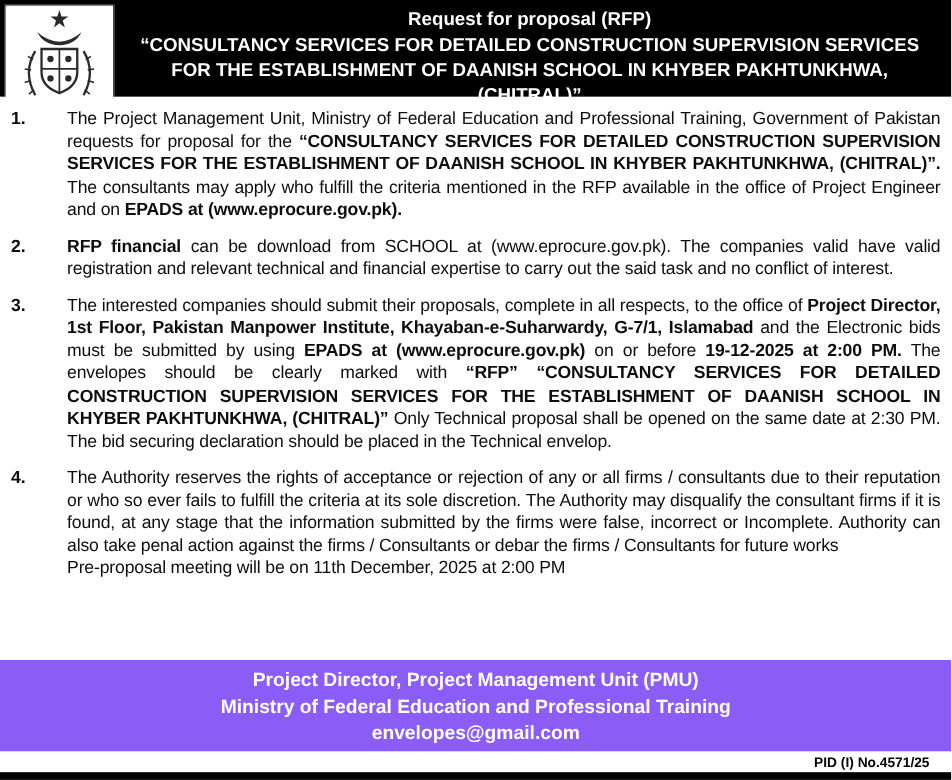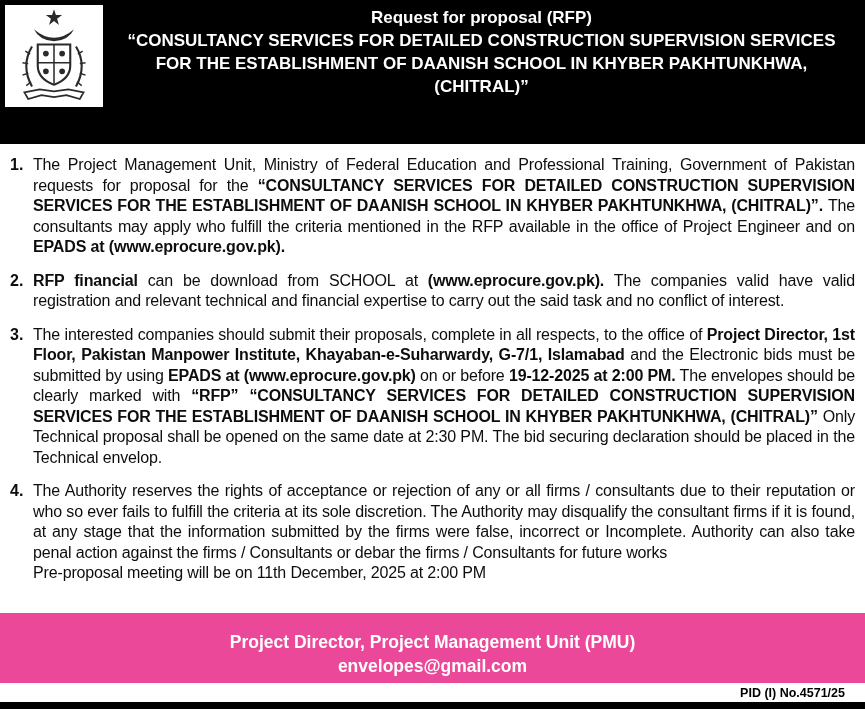--- a/index.html
+++ b/index.html
@@ -13,21 +13,21 @@
     display: flex;
     flex-direction: column;
     overflow: hidden;
   }
 
   
   .header {
     background: #000000;
     color: #ffffff;
     display: flex;
-    height: 144px;
+    height: 88px;
     flex-shrink: 0;
   }
   .logo-box {
     background: #ffffff;
     width: 100px;
     height: 104px;
     margin: 4px 0 4px 4px;
     border: 1px solid #000;
     display: flex;
     align-items: center;
@@ -57,28 +57,29 @@
     font-weight: 700;
     font-size: 16px;
     line-height: 20.5px;
   }
   .item-text {
     flex: 1;
     text-align: justify;
     font-size: 16px;
     line-height: 20.5px;
     letter-spacing: -0.15px;
+    margin-left: 28px;
   }
 
   
   .footer {
-    background: #ec4899;
+    background: #8b5cf6;
     color: #ffffff;
     text-align: center;
-    padding: 17px 0 5px;
+    padding: 6px 0 5px;
     flex-shrink: 0;
   }
   .f-line { font-size: 17.5px; font-weight: 700; line-height: 24px; }
 
   .pid-row {
     text-align: right;
     padding: 2px 20px 1px;
     font-weight: 700;
     font-size: 12.5px;
     line-height: 16px;
@@ -126,37 +127,38 @@
 
   <div class="body-area">
 
     <div class="item">
       <div class="item-num">1.</div>
       <div class="item-text"><span>The Project Management Unit, Ministry of Federal Education and Professional Training, Government of Pakistan requests for proposal for the </span><span style="font-weight: 700;">“CONSULTANCY SERVICES FOR DETAILED CONSTRUCTION SUPERVISION SERVICES FOR THE ESTABLISHMENT OF DAANISH SCHOOL IN KHYBER PAKHTUNKHWA, (CHITRAL)”. </span><span>The consultants may apply who fulfill the criteria mentioned in the RFP available in the office of Project Engineer and on </span><span style="font-weight: 700;">EPADS at (www.eprocure.gov.pk).</span></div>
     </div>
 
     <div class="item">
       <div class="item-num">2.</div>
-      <div class="item-text"><span style="font-weight: 700;">RFP financial</span><span> can be download from SCHOOL at </span><span style="font-weight: 700;">(www.eprocure.gov.pk).</span><span> The companies valid have valid registration and relevant technical and financial expertise to carry out the said task and no conflict of interest.</span></div>
+      <div class="item-text"><span style="font-weight: 700;">RFP financial</span><span> can be download from SCHOOL at </span><span style="font-weight: 400;">(www.eprocure.gov.pk).</span><span> The companies valid have valid registration and relevant technical and financial expertise to carry out the said task and no conflict of interest.</span></div>
     </div>
 
     <div class="item">
       <div class="item-num">3.</div>
       <div class="item-text"><span>The interested companies should submit their proposals, complete in all respects, to the office of </span><span style="font-weight: 700;">Project Director, 1st Floor, Pakistan Manpower Institute, Khayaban-e-Suharwardy, G-7/1, Islamabad</span><span> and the Electronic bids must be submitted by using </span><span style="font-weight: 700;">EPADS at (www.eprocure.gov.pk)</span><span> on or before </span><span style="font-weight: 700;">19-12-2025 at 2:00 PM.</span><span> The envelopes should be clearly marked with </span><span style="font-weight: 700;">“RFP” “CONSULTANCY SERVICES FOR DETAILED CONSTRUCTION SUPERVISION SERVICES FOR THE ESTABLISHMENT OF DAANISH SCHOOL IN KHYBER PAKHTUNKHWA, (CHITRAL)”</span><span> Only Technical proposal shall be opened on the same date at 2:30 PM. The bid securing declaration should be placed in the Technical envelop.</span></div>
     </div>
 
     <div class="item">
       <div class="item-num">4.</div>
       <div class="item-text"><span>The Authority reserves the rights of acceptance or rejection of any or all firms / consultants due to their reputation or who so ever fails to fulfill the criteria at its sole discretion. The Authority may disqualify the consultant firms if it is found, at any stage that the information submitted by the firms were false, incorrect or Incomplete. Authority can also take penal action against the firms / Consultants or debar the firms / Consultants for future works</span><br><span>Pre-proposal meeting will be on 11th December, 2025 at 2:00 PM</span></div>
     </div>
 
   </div>
 
   <div class="footer">
     <div class="f-line">Project Director, Project Management Unit (PMU)</div>
+    <div class="f-line">Ministry of Federal Education and Professional Training</div>
     <div class="f-line">envelopes@gmail.com</div>
   </div>
 
   <div class="pid-row">PID (I) No.4571/25</div>
 
   <div class="bottom-bar"></div>
 
 </div>
 
 </body></html>

